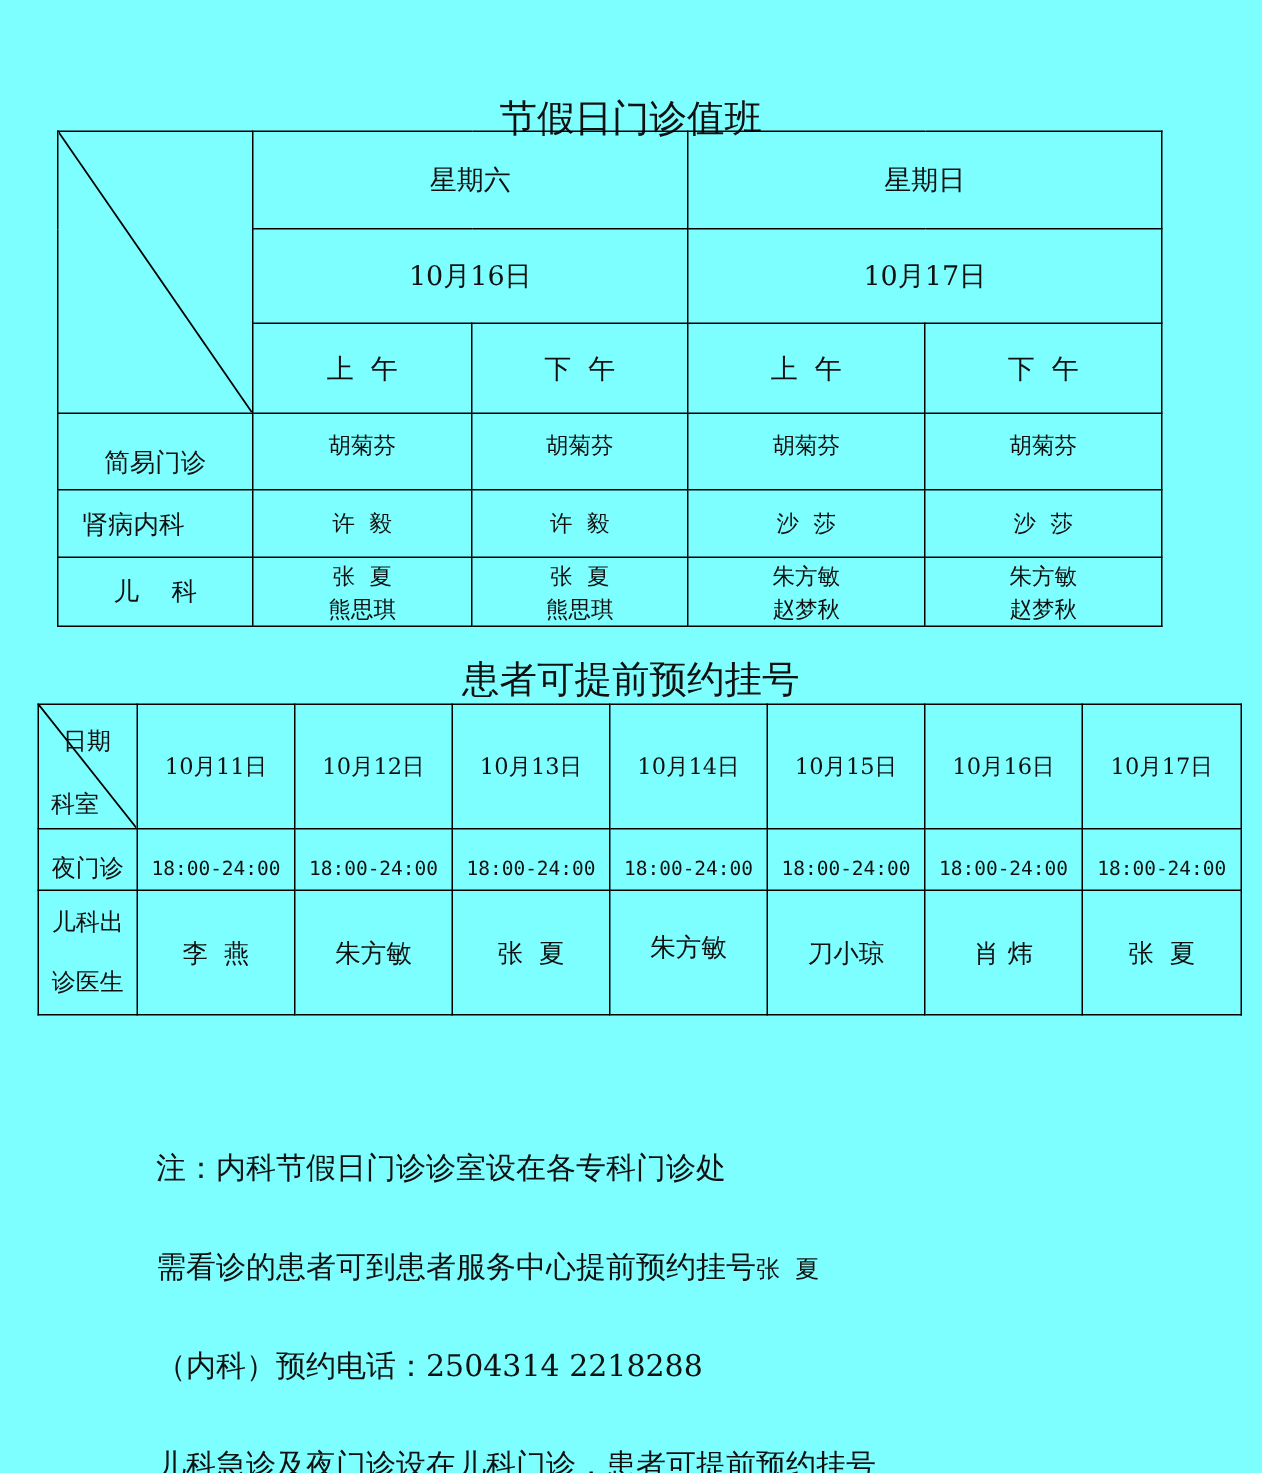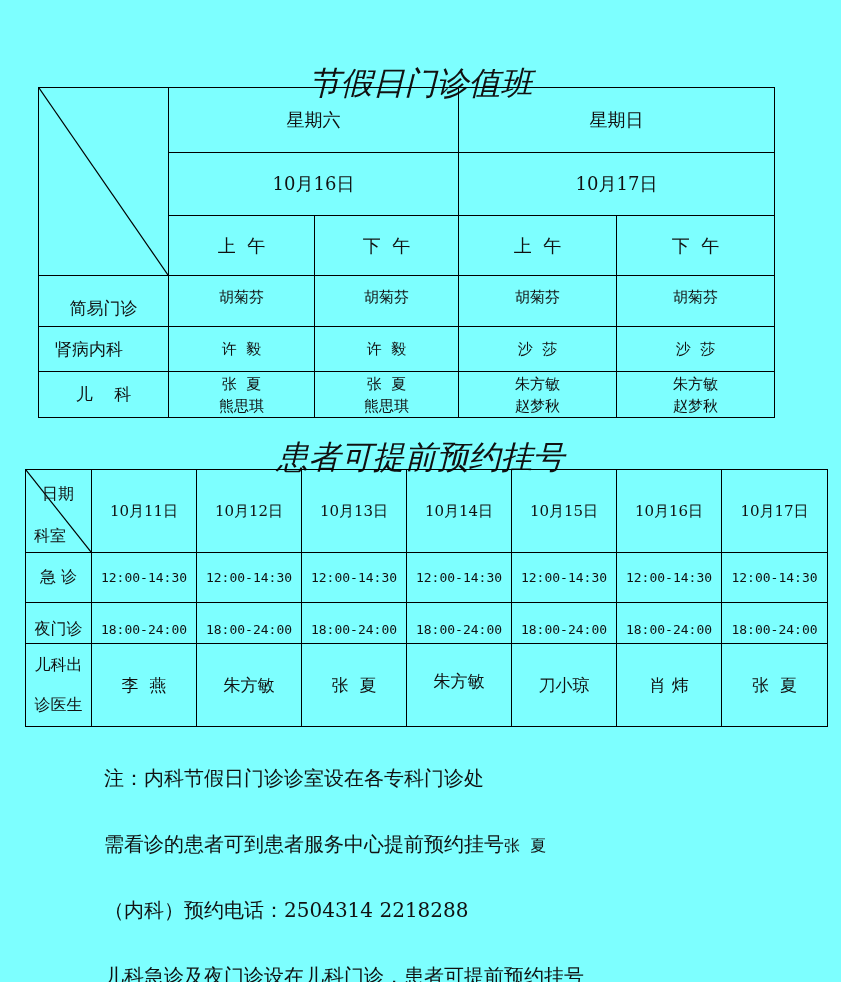--- a/index.html
+++ b/index.html
@@ -6,24 +6,23 @@
   body {
     width: 841px; height: 982px;
     background: #7DFFFF;
     position: relative;
     overflow: hidden;
     font-family: "DejaVu Serif", "Liberation Serif", serif;
     color: #111;
   }
   .title {
     position: absolute;
-    font-size: 32px;
+    font-size: 25px;
     text-align: center;
     white-space: nowrap;
-    font-style: italic;
   }
   table.grid {
     position: absolute;
     border-collapse: collapse;
     table-layout: fixed;
   }
   table.grid td {
     border: 1px solid #000;
     text-align: center;
     vertical-align: middle;
@@ -142,30 +141,20 @@
       <span class="corner-bot">科室</span>
     </td>
     <td>10月11日</td>
     <td>10月12日</td>
     <td>10月13日</td>
     <td>10月14日</td>
     <td>10月15日</td>
     <td>10月16日</td>
     <td>10月17日</td>
   </tr>
-  <tr style="height:50px">
-    <td class="rowlabel">急 诊</td>
-    <td class="time">12:00-14:30</td>
-    <td class="time">12:00-14:30</td>
-    <td class="time">12:00-14:30</td>
-    <td class="time">12:00-14:30</td>
-    <td class="time">12:00-14:30</td>
-    <td class="time">12:00-14:30</td>
-    <td class="time">12:00-14:30</td>
-  </tr>
   <tr style="height:41px">
     <td class="rowlabel" style="padding-top:12px">夜门诊</td>
     <td class="time" style="padding-top:12px">18:00-24:00</td>
     <td class="time" style="padding-top:12px">18:00-24:00</td>
     <td class="time" style="padding-top:12px">18:00-24:00</td>
     <td class="time" style="padding-top:12px">18:00-24:00</td>
     <td class="time" style="padding-top:12px">18:00-24:00</td>
     <td class="time" style="padding-top:12px">18:00-24:00</td>
     <td class="time" style="padding-top:12px">18:00-24:00</td>
   </tr>

